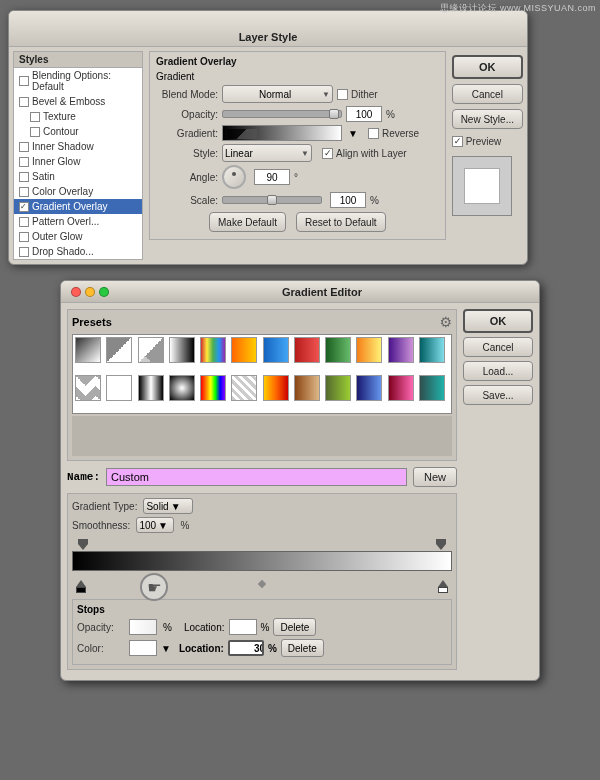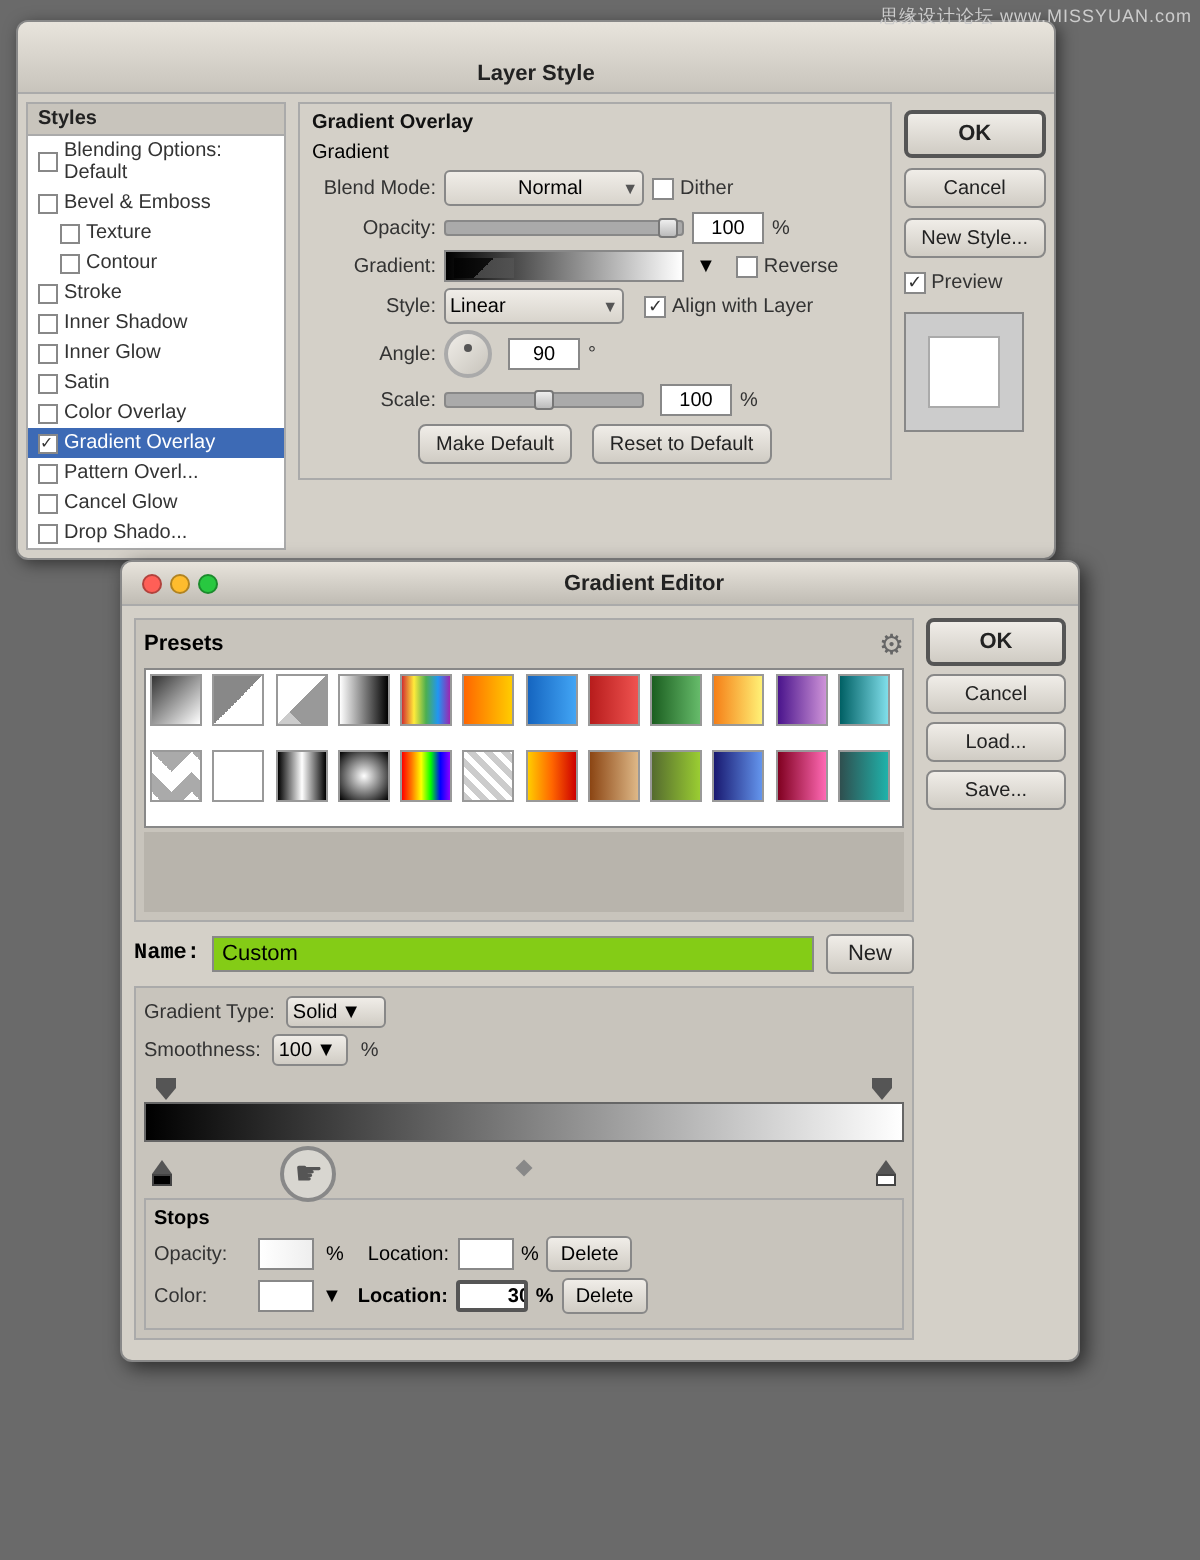--- a/index.html
+++ b/index.html
@@ -449,21 +449,21 @@
       font-size: 11px;
       font-weight: bold;
       font-family: Liberation Mono, monospace;
     }
     .name-input {
       flex: 1;
       height: 18px;
       border: 1px solid #888;
       font-size: 11px;
       padding: 0 4px;
-      background: #84cc16;
+      background: #f0abfc;
     }
     .new-btn {
       background: linear-gradient(to bottom, #f0ede8, #d0ccc4);
       border: 1px solid #888;
       border-radius: 3px;
       font-size: 11px;
       padding: 1px 10px;
       height: 20px;
       cursor: pointer;
       color: #222;
@@ -626,24 +626,20 @@
       <div class="sidebar-item indent">
         <span class="cb"></span>
         <span>Texture</span>
       </div>
       <div class="sidebar-item indent">
         <span class="cb"></span>
         <span>Contour</span>
       </div>
       <div class="sidebar-item">
         <span class="cb"></span>
-        <span>Stroke</span>
-      </div>
-      <div class="sidebar-item">
-        <span class="cb"></span>
         <span>Inner Shadow</span>
       </div>
       <div class="sidebar-item">
         <span class="cb"></span>
         <span>Inner Glow</span>
       </div>
       <div class="sidebar-item">
         <span class="cb"></span>
         <span>Satin</span>
       </div>
@@ -654,36 +650,36 @@
       <div class="sidebar-item active">
         <span class="cb checked"></span>
         <span>Gradient Overlay</span>
       </div>
       <div class="sidebar-item">
         <span class="cb"></span>
         <span>Pattern Overl...</span>
       </div>
       <div class="sidebar-item">
         <span class="cb"></span>
-        <span>Cancel Glow</span>
+        <span>Outer Glow</span>
       </div>
       <div class="sidebar-item">
         <span class="cb"></span>
         <span>Drop Shado...</span>
       </div>
     </div>
 
     <div class="main-panel">
       <div class="panel-section">
         <div class="panel-section-title">Gradient Overlay</div>
         <div style="font-size:10px;font-weight:normal;margin-bottom:3px;">Gradient</div>
 
         <div class="form-row">
           <span class="form-label">Blend Mode:</span>
-          <div class="form-select" style="width:100px;padding-left:36px;">
+          <div class="form-select" style="width:111px;padding-left:36px;">
             <span>Normal</span>
             <span class="arrow">▼</span>
           </div>
           <label class="checkbox-label">
             <span class="checkbox-box"></span>
             <span>Dither</span>
           </label>
         </div>
 
         <div class="form-row">

